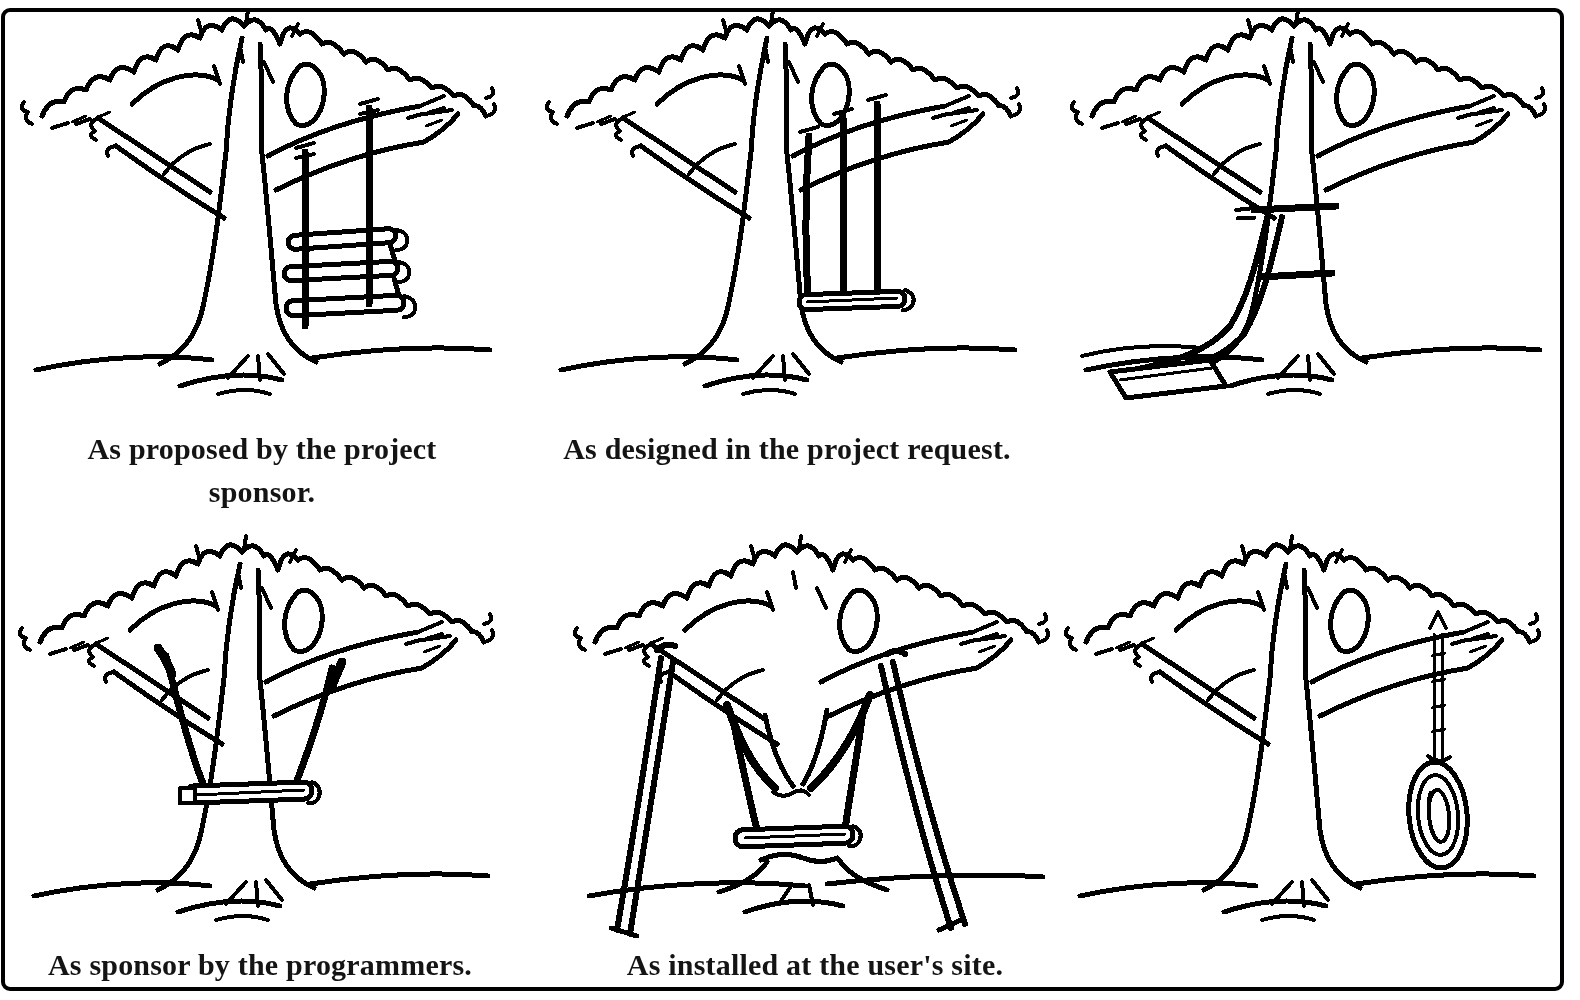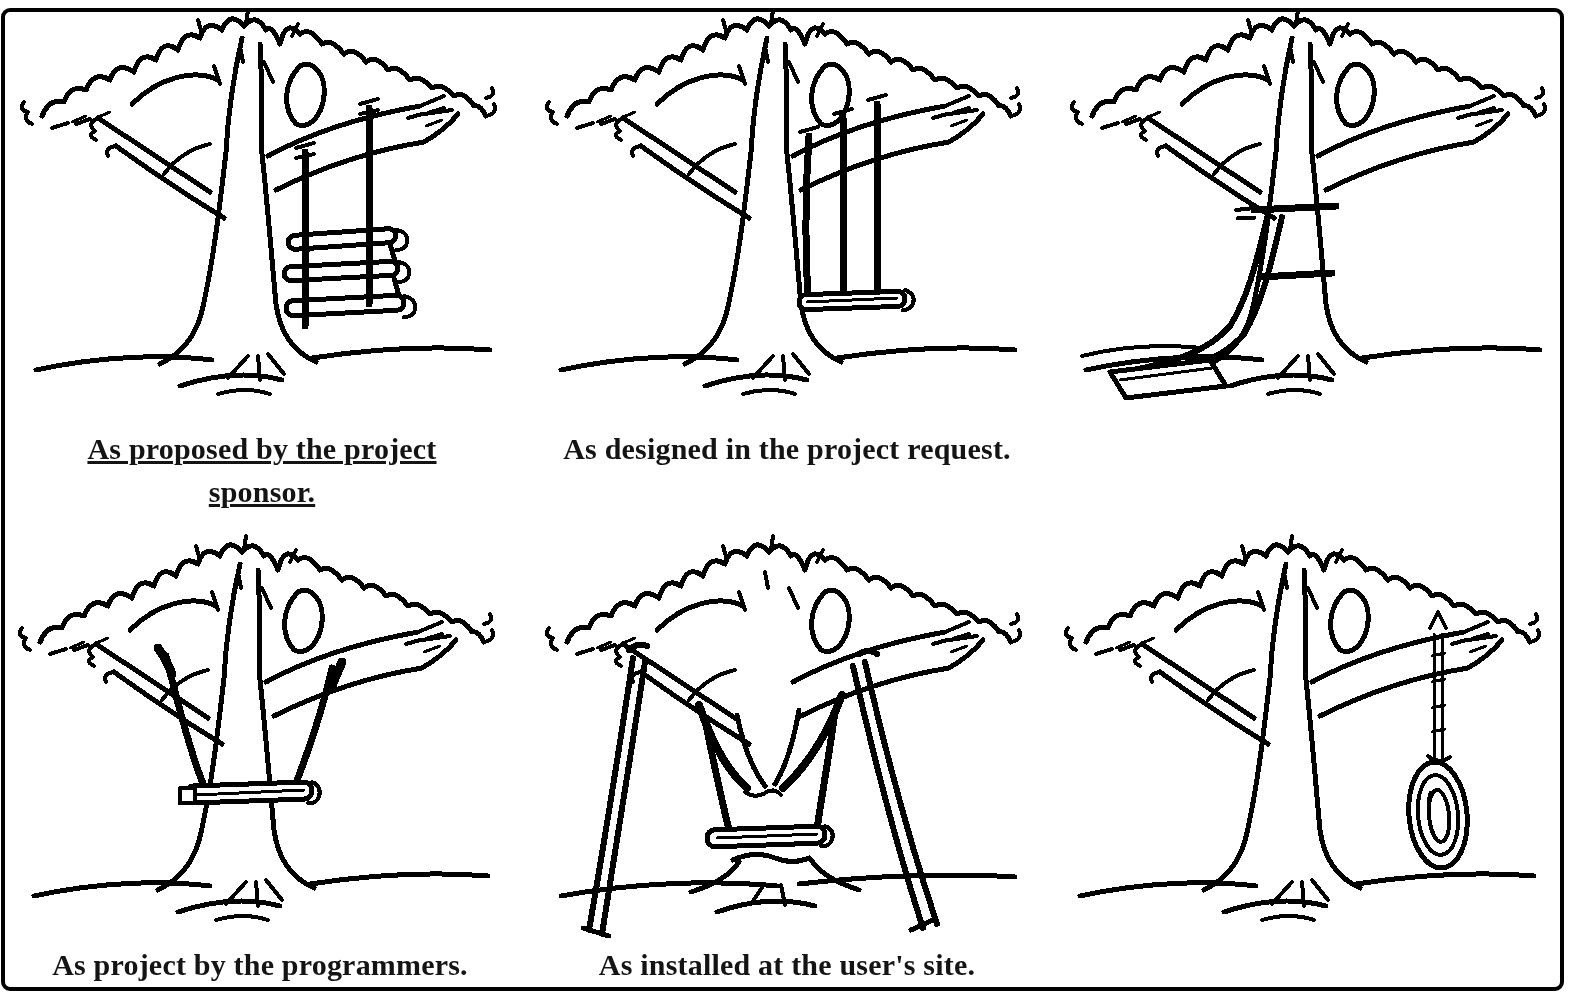--- a/index.html
+++ b/index.html
@@ -5,28 +5,28 @@
   html,body{margin:0;padding:0;background:#ffffff;}
   body{width:1580px;height:1000px;overflow:hidden;
        font-family:"Liberation Serif","DejaVu Serif",serif;}
   .page{position:relative;width:1580px;height:1000px;background:#ffffff;}
   .frame{position:absolute;left:1px;top:8px;width:1563px;height:983px;
          border:4px solid #000;border-radius:9px;box-sizing:border-box;}
   .panel{position:absolute;width:500px;}
   .row-top{top:4px;height:524px;}
   .row-bottom{top:530px;height:466px;}
   .col1-top{left:12px;}  .col2-top{left:537px;}  .col3-top{left:1062px;}
-  .col1-bot{left:10px;}  .col2-bot{left:537px;}  .col3-bot{left:1056px;}
+  .col1-bot{left:10px;}  .col2-bot{left:565px;}  .col3-bot{left:1056px;}
   svg.art{display:block;width:500px;height:412px;shape-rendering:crispEdges;}
   .caption{position:absolute;left:0;right:0;text-align:center;
            font-weight:700;font-size:30px;color:#141414;letter-spacing:.2px;
            white-space:nowrap;line-height:1.43;}
   .row-top .caption{top:424px;}
   .row-bottom .caption{top:414px;}
-  .caption.wrap{white-space:normal;width:440px;left:50%;right:auto;margin-left:-220px;text-decoration:underline;}
+  .caption.wrap{white-space:normal;width:440px;left:50%;right:auto;margin-left:-220px;}
   .defs-holder{position:absolute;width:0;height:0;overflow:hidden;}
 </style>
 </head>
 <body>
 
 <div class="page">
   <div class="frame"></div>
 
   <svg class="defs-holder" aria-hidden="true">
     <defs>
@@ -144,21 +144,21 @@
         </g>
         <path d="M148,118 q10,14 14,26 M332,132 q-6,14 -10,24" stroke-width="9"></path>
         <g>
           <rect x="176" y="254" width="126" height="17" rx="8" fill="#fff" transform="rotate(-2 239 262)"></rect>
           <path d="M302,252 q10,4 7,15 q-3,7 -11,6" stroke-width="4"></path>
           <path d="M186,265 L294,260" stroke-width="3"></path>
           <rect x="170" y="258" width="15" height="15" fill="#fff" stroke-width="4"></rect>
         </g>
       </g>
     </svg>
-    <div class="caption">As project by the programmers.</div>
+    <div class="caption">As sponsor by the programmers.</div>
   </section>
 
   <section class="panel row-bottom col2-bot">
     <svg class="art" viewBox="0 0 500 412">
       <g stroke="#000" fill="none" stroke-width="5" stroke-linecap="round" stroke-linejoin="round">
         <use href="#canopy"></use>
         <g>
           <path d="M162,175 C176,215 190,240 210,258" stroke-width="8"></path>
           <path d="M200,185 C206,215 216,240 228,256" stroke-width="5"></path>
           <path d="M305,165 C288,210 268,238 246,258" stroke-width="8"></path>

